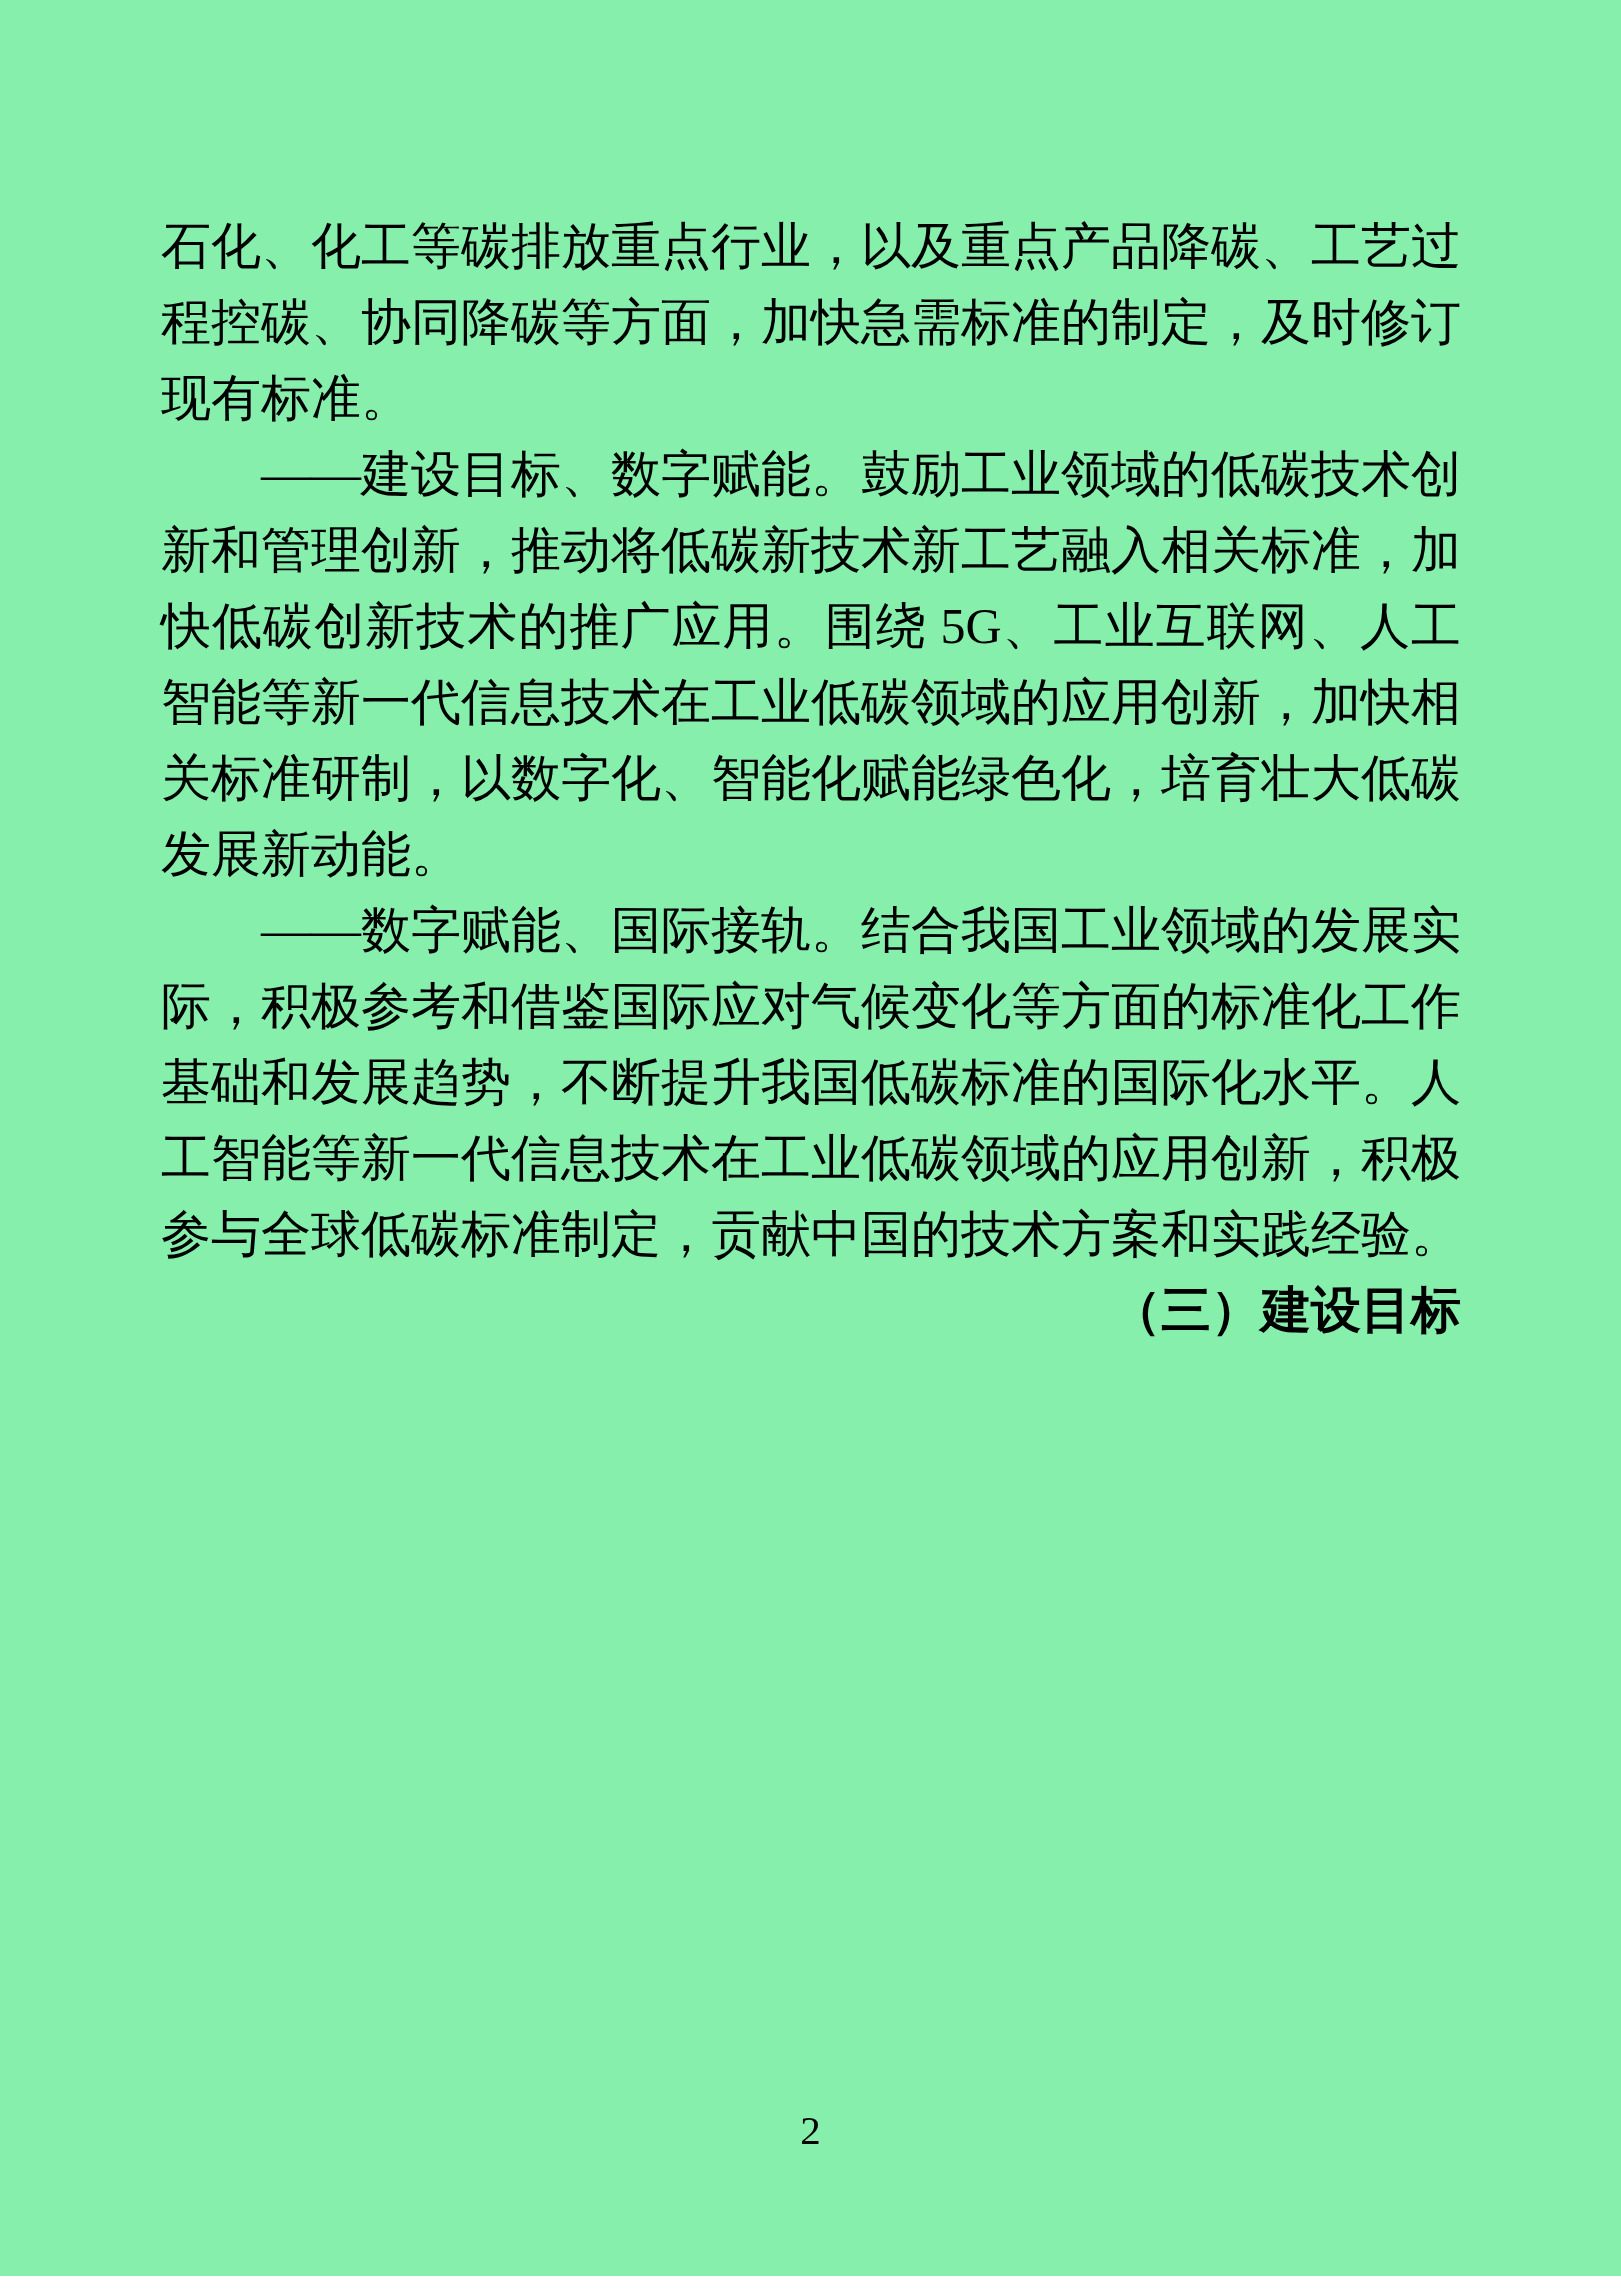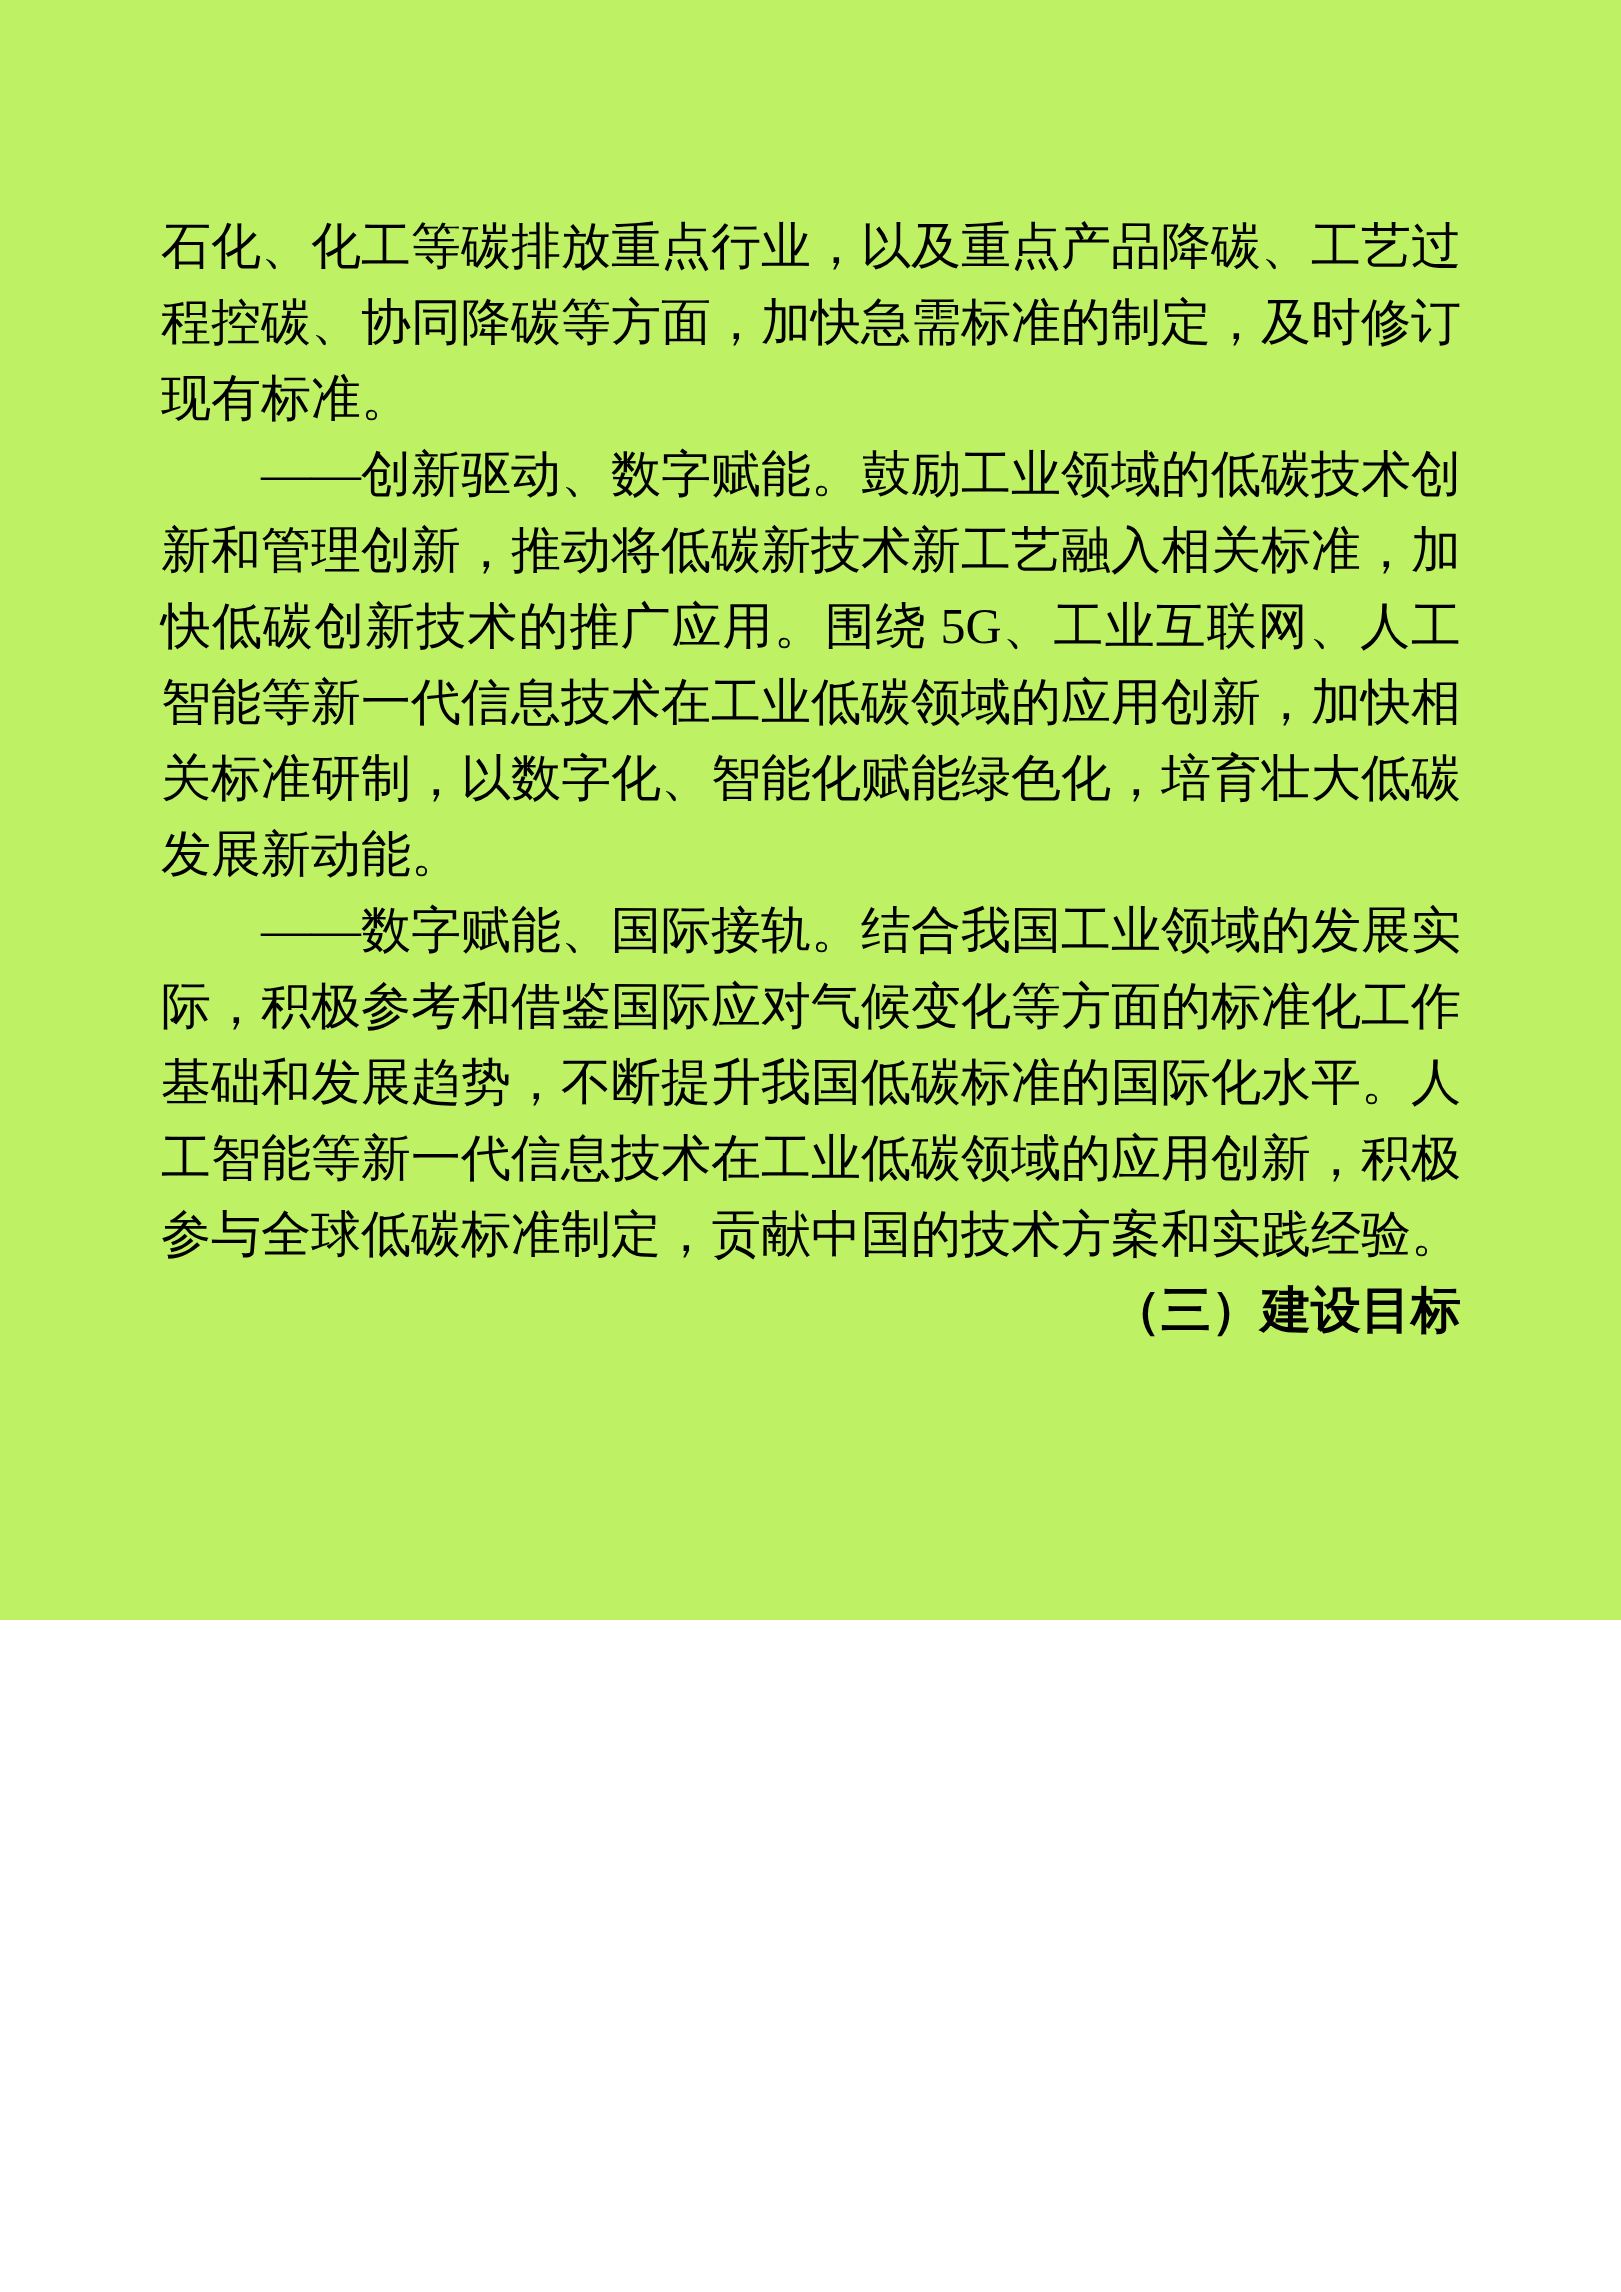--- a/index.html
+++ b/index.html
@@ -3,22 +3,22 @@
 <meta charset="utf-8">
 <style>
   html, body {
     margin: 0;
     padding: 0;
     background: #ffffff;
   }
   .page {
     position: relative;
     width: 1621px;
-    height: 1620px;
-    background: #bef264;
+    height: 2276px;
+    background: #86efac;
     overflow: hidden;
     font-family: "Liberation Serif", "DejaVu Serif", serif;
     color: #000000;
   }
   .content {
     position: absolute;
     top: 208px;
     left: 161px;
     width: 1300px;
   }
@@ -59,21 +59,21 @@
   }
 </style>
 </head>
 <body>
 
 <div class="page">
   <div class="content">
 
     <p class="para no-indent">石化、化工等碳排放重点行业，以及重点产品降碳、工艺过程控碳、协同降碳等方面，加快急需标准的制定，及时修订现有标准。</p>
 
-    <p class="para"><span class="lead">——创新驱动、数字赋能。</span><span>鼓励工业领域的低碳技术创新和管理创新，推动将低碳新技术新工艺融入相关标准，加快低碳创新技术的推广应用。围绕 5G、工业互联网、人工智能等新一代信息技术在工业低碳领域的应用创新，加快相关标准研制，以数字化、智能化赋能绿色化，培育壮大低碳发展新动能。</span></p>
+    <p class="para"><span class="lead">——建设目标、数字赋能。</span><span>鼓励工业领域的低碳技术创新和管理创新，推动将低碳新技术新工艺融入相关标准，加快低碳创新技术的推广应用。围绕 5G、工业互联网、人工智能等新一代信息技术在工业低碳领域的应用创新，加快相关标准研制，以数字化、智能化赋能绿色化，培育壮大低碳发展新动能。</span></p>
 
     <p class="para"><span class="lead">——数字赋能、国际接轨。</span><span>结合我国工业领域的发展实际，积极参考和借鉴国际应对气候变化等方面的标准化工作基础和发展趋势，不断提升我国低碳标准的国际化水平。人工智能等新一代信息技术在工业低碳领域的应用创新，积极参与全球低碳标准制定，贡献中国的技术方案和实践经验。</span></p>
 
     <p class="para heading">（三）建设目标</p>
 
 
   </div>
 
   <div class="footer">
     <span class="pagenum">2</span>

